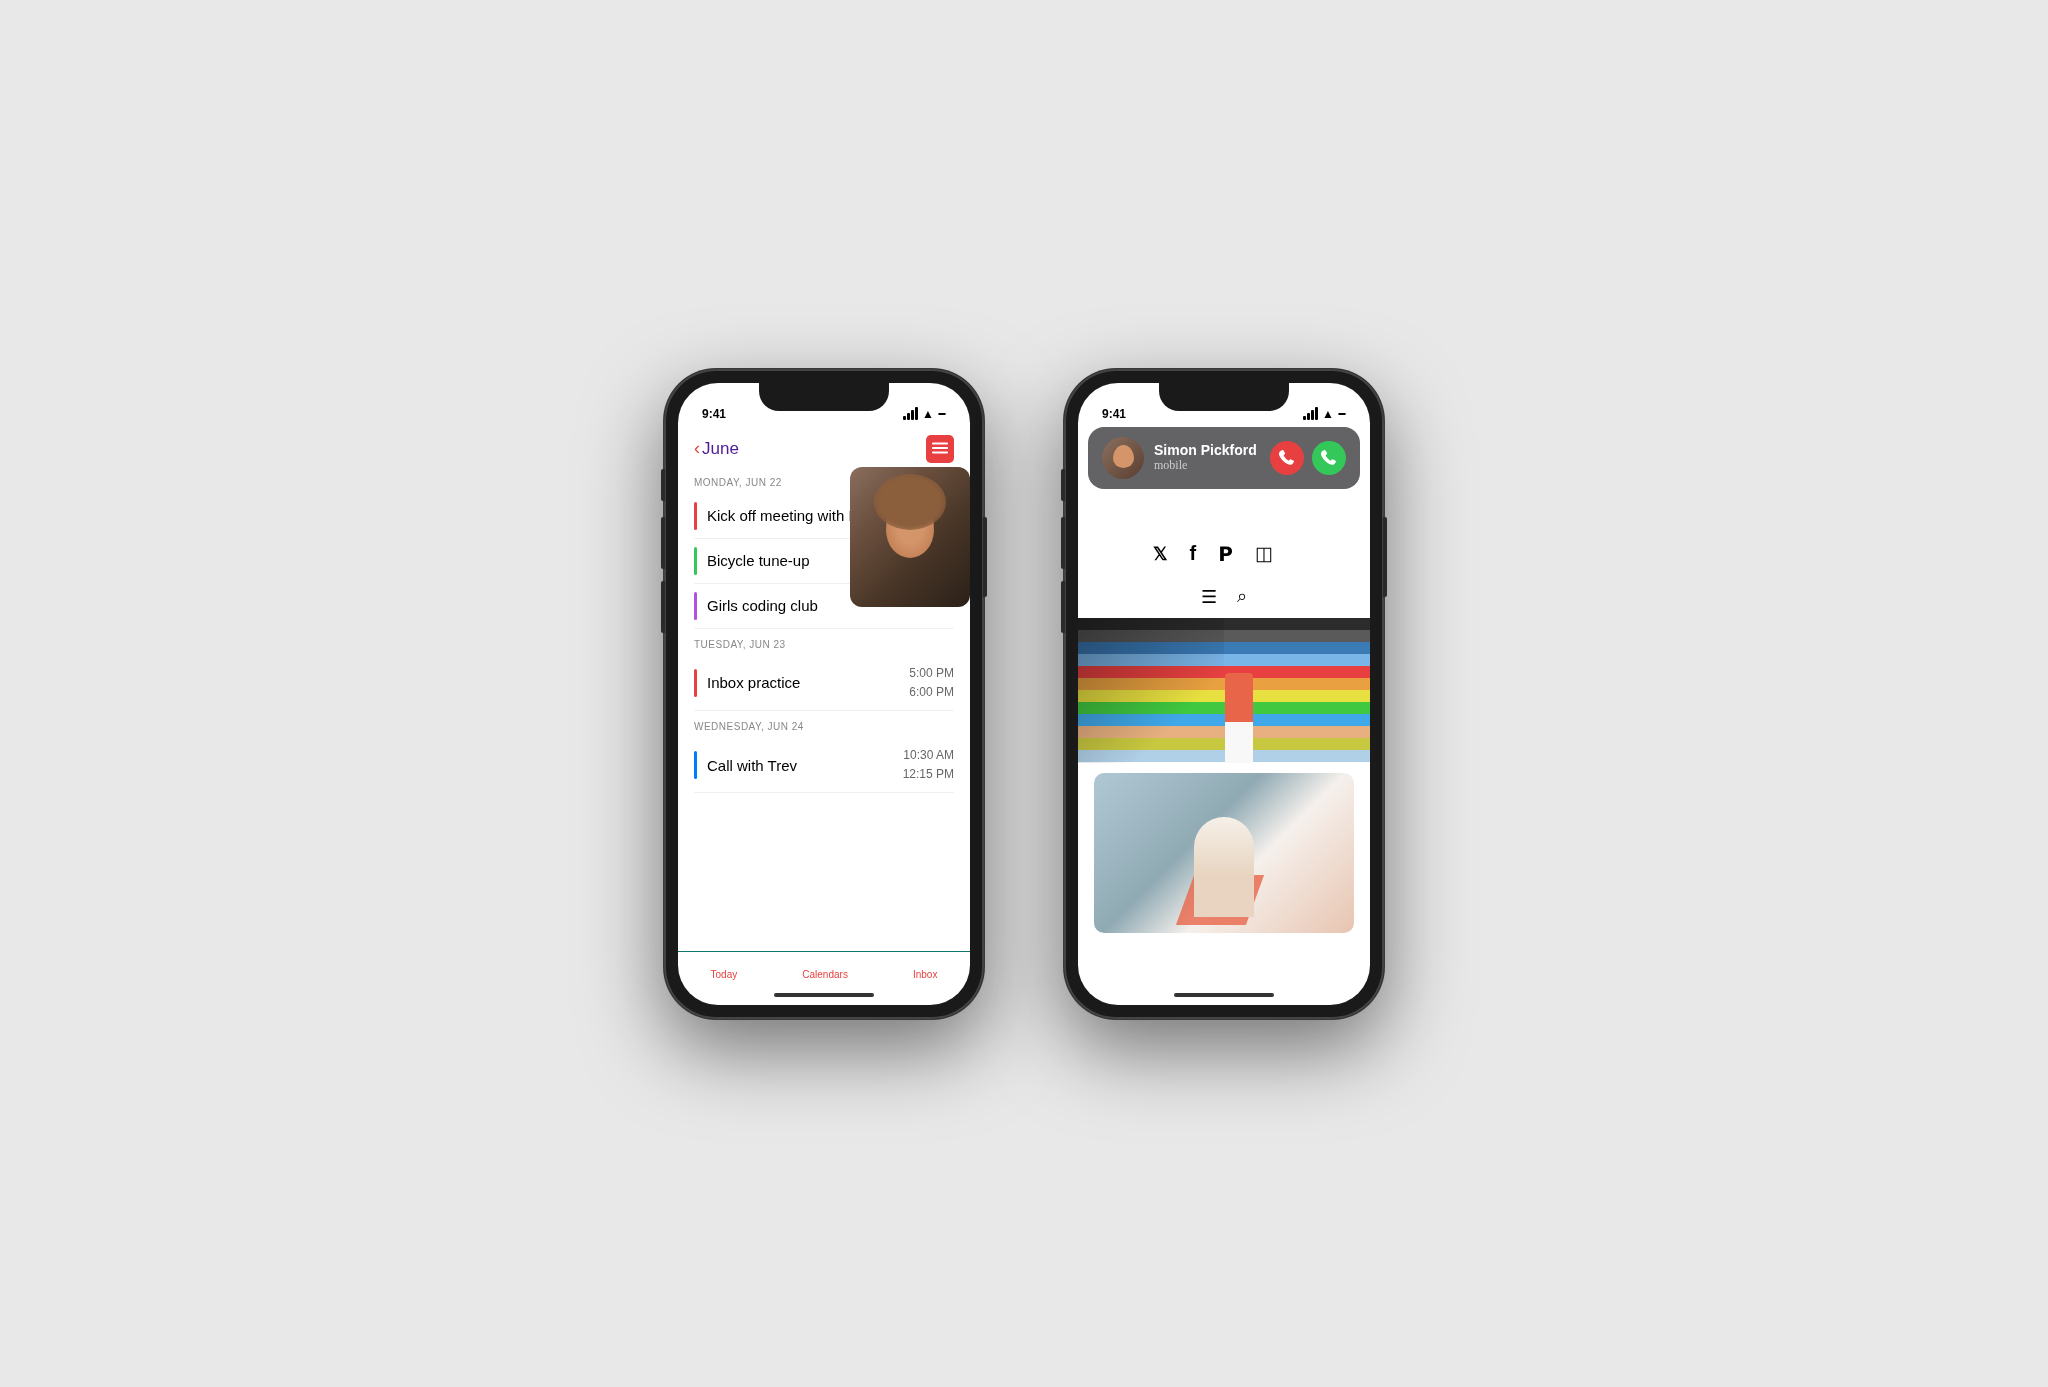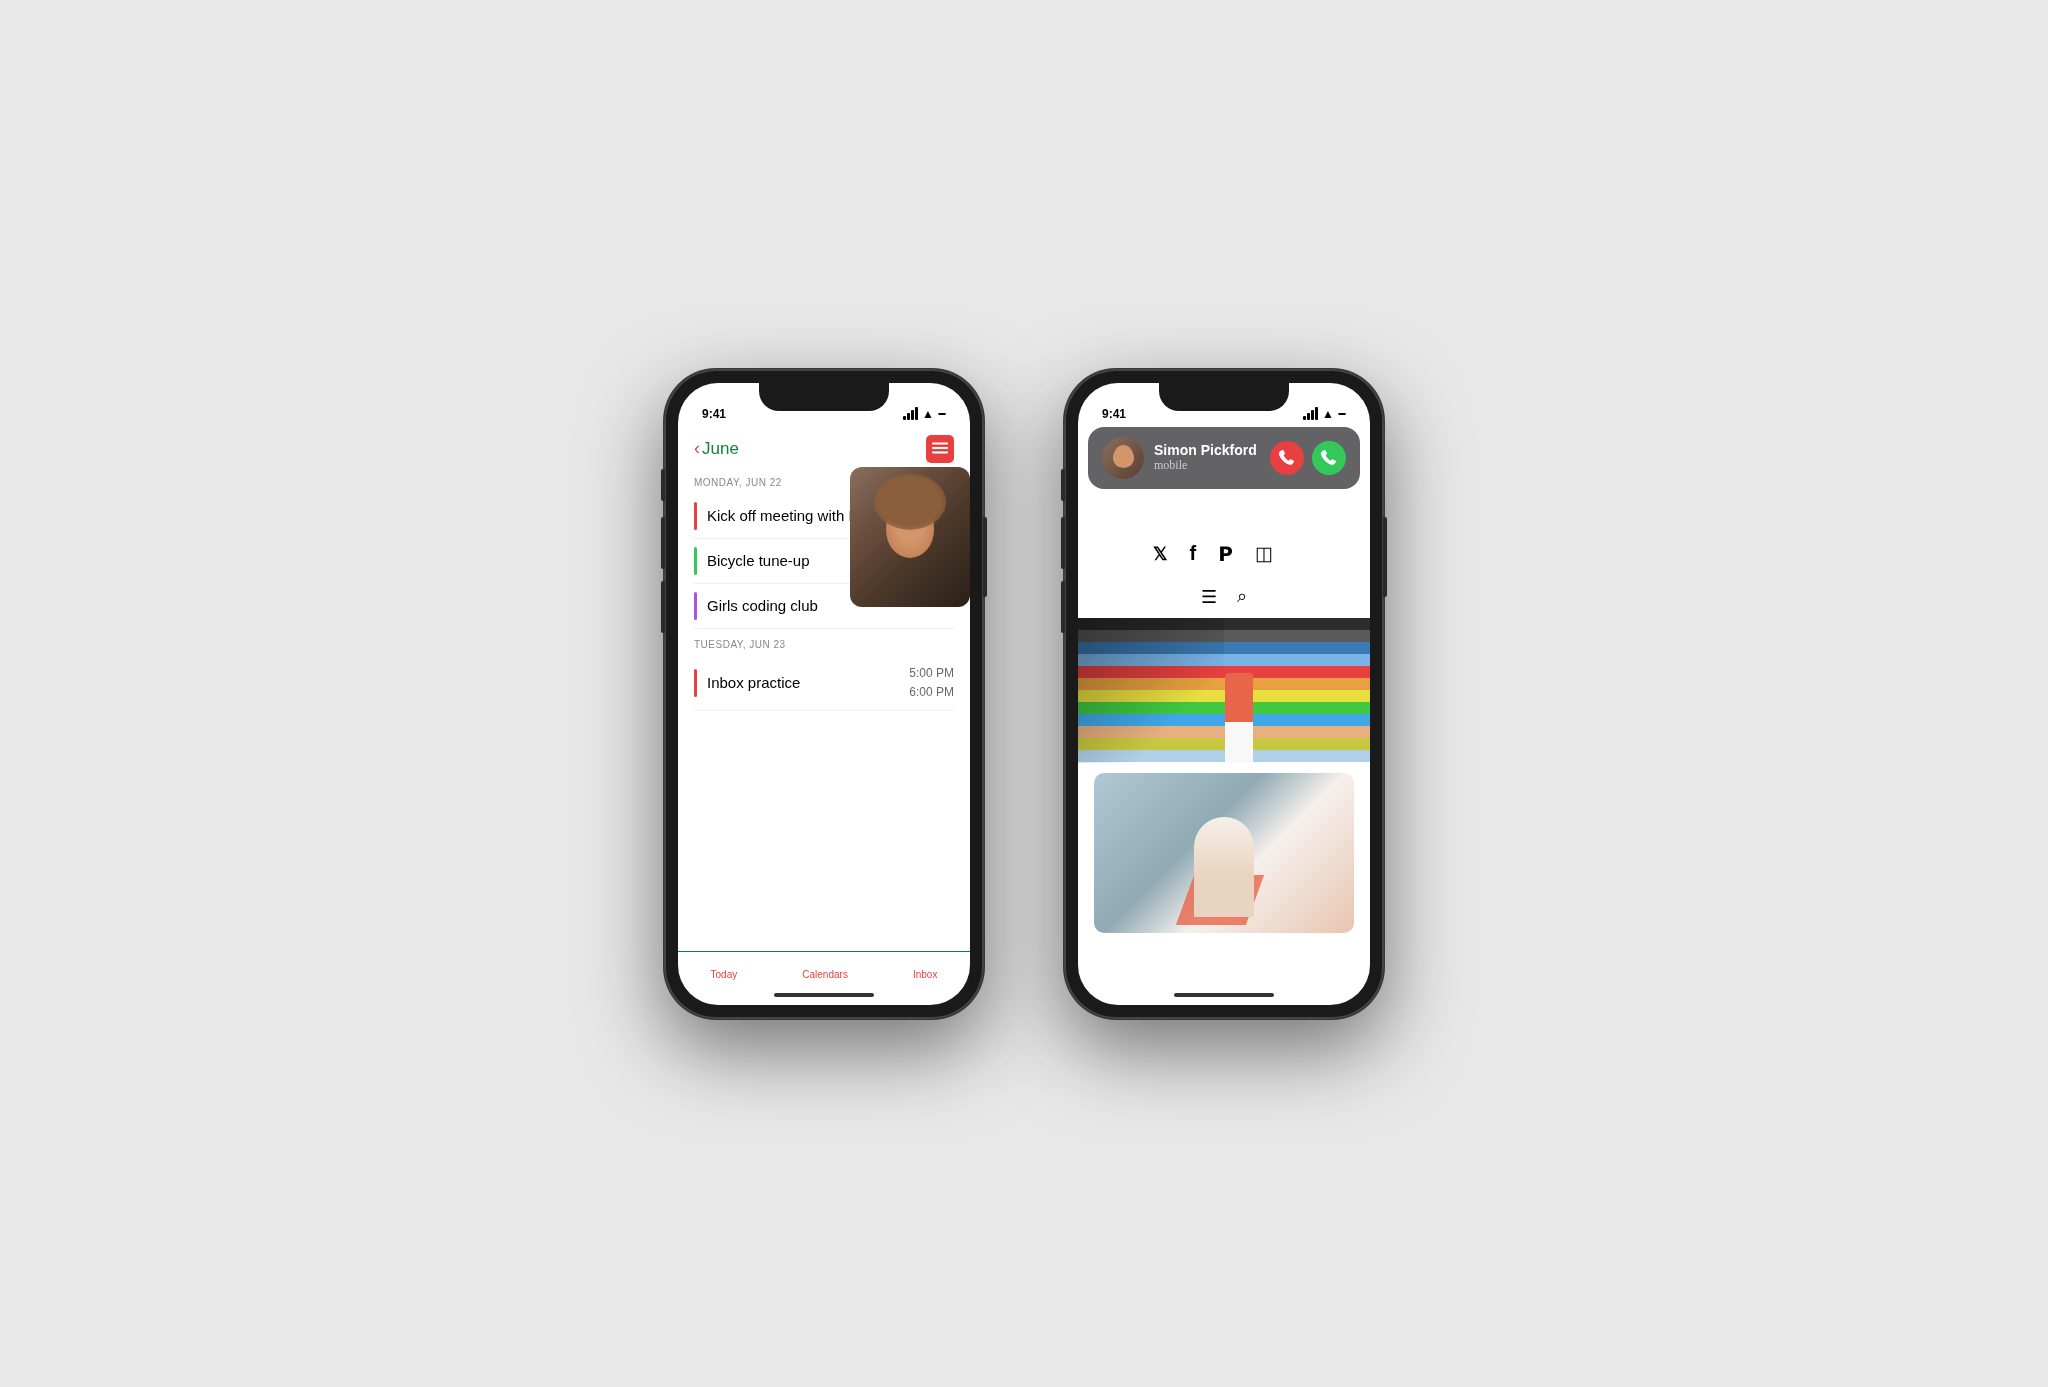--- a/index.html
+++ b/index.html
@@ -143,21 +143,21 @@
       color: #e84040;
       font-size: 16px;
       font-weight: 400;
     }
     .cal-back-chevron {
       font-size: 18px;
       margin-right: 2px;
       color: #e84040;
     }
     .cal-month {
-      color: #15803d;
+      color: #4c1d95;
       font-size: 17px;
       font-weight: 400;
     }
     .cal-list-icon {
       background: #e84040;
       border-radius: 5px;
       width: 28px;
       height: 28px;
       display: flex;
       align-items: center;
@@ -463,20 +463,31 @@
             <div class="event-row">
               <div class="event-dot" style="background:#e84040"></div>
               <span class="event-name">Inbox practice</span>
               <div class="event-time">
                 <span>5:00 PM</span><br>
                 <span>6:00 PM</span>
               </div>
             </div>
           </div>
 
+          <div class="day-section">
+            <div class="day-label">WEDNESDAY, JUN 24</div>
+            <div class="event-row">
+              <div class="event-dot" style="background:#007aff"></div>
+              <span class="event-name">Call with Trev</span>
+              <div class="event-time">
+                <span>10:30 AM</span><br>
+                <span>12:15 PM</span>
+              </div>
+            </div>
+          </div>
         </div>
 
         <div class="cal-tab-bar">
           <div class="cal-tab">Today</div>
           <div class="cal-tab">Calendars</div>
           <div class="cal-tab">Inbox</div>
         </div>
       </div>
 
       <div class="home-indicator"></div>

